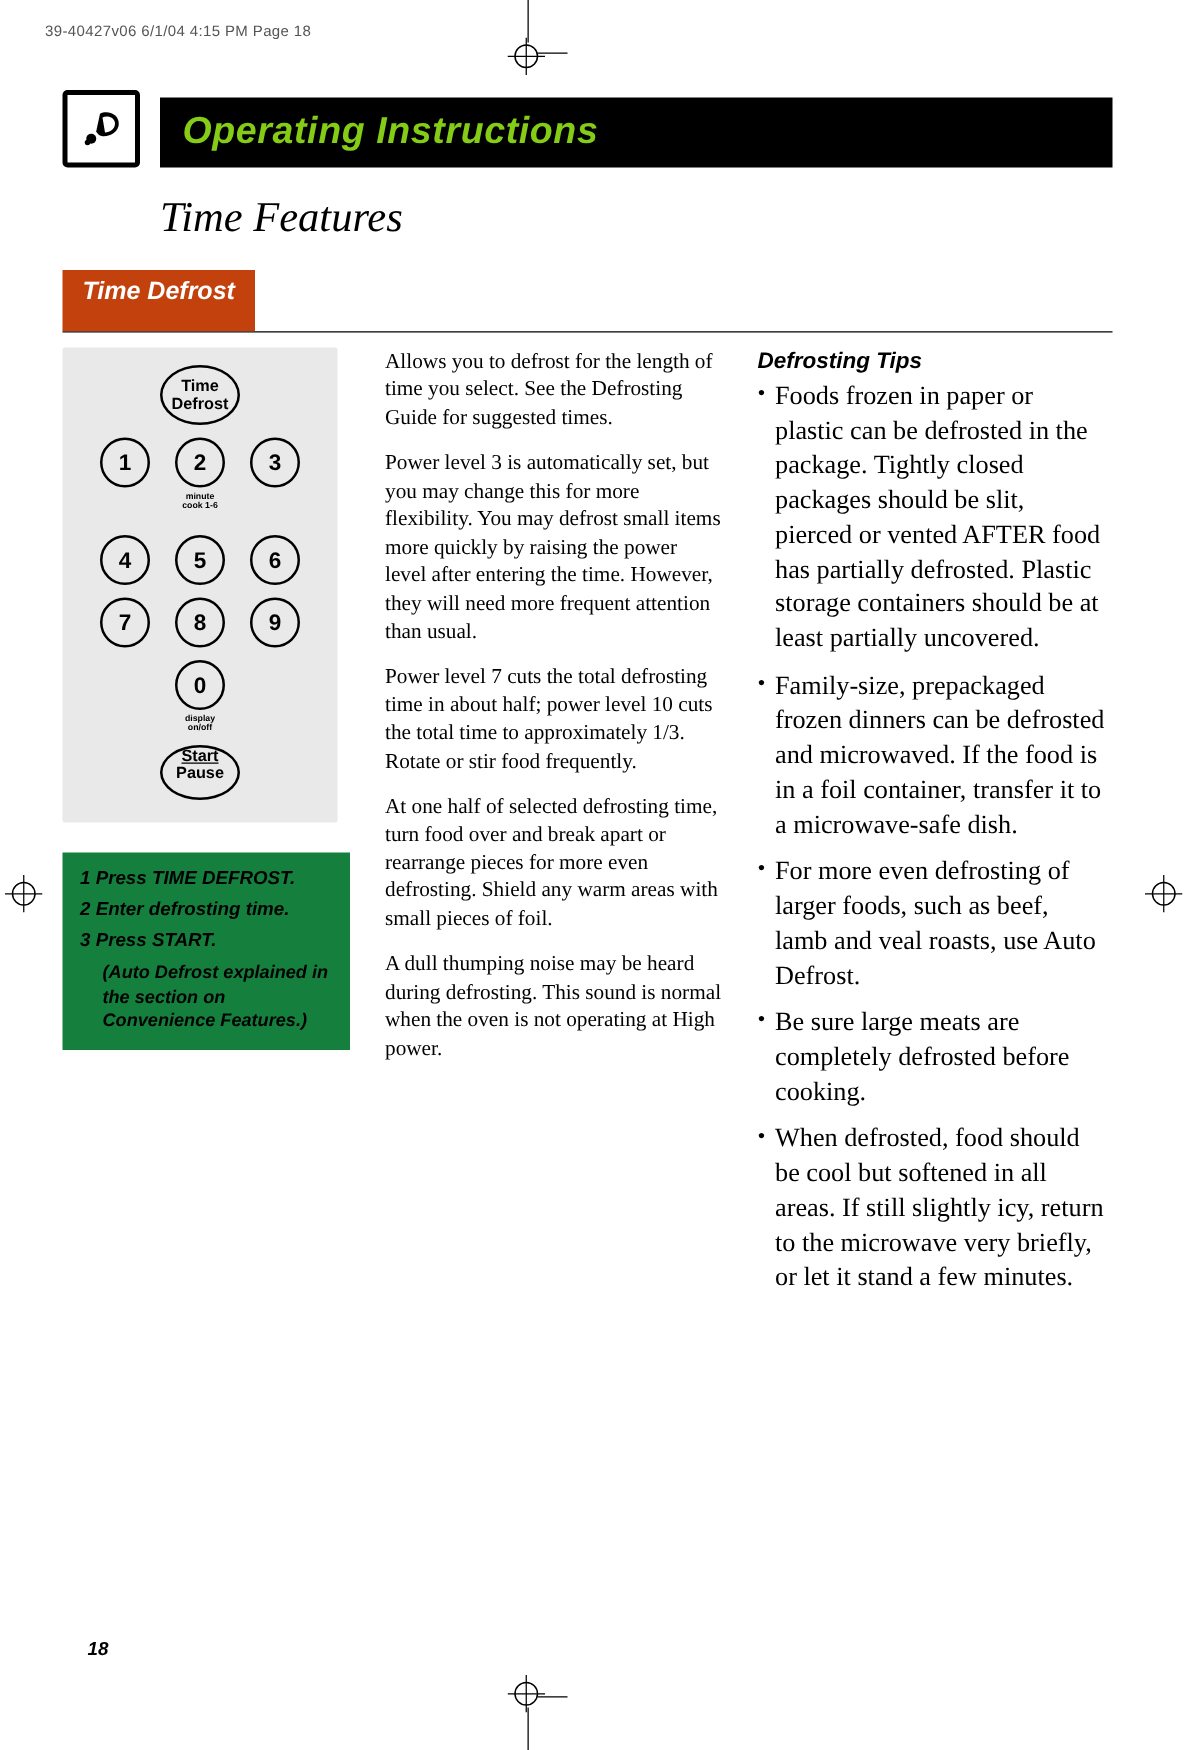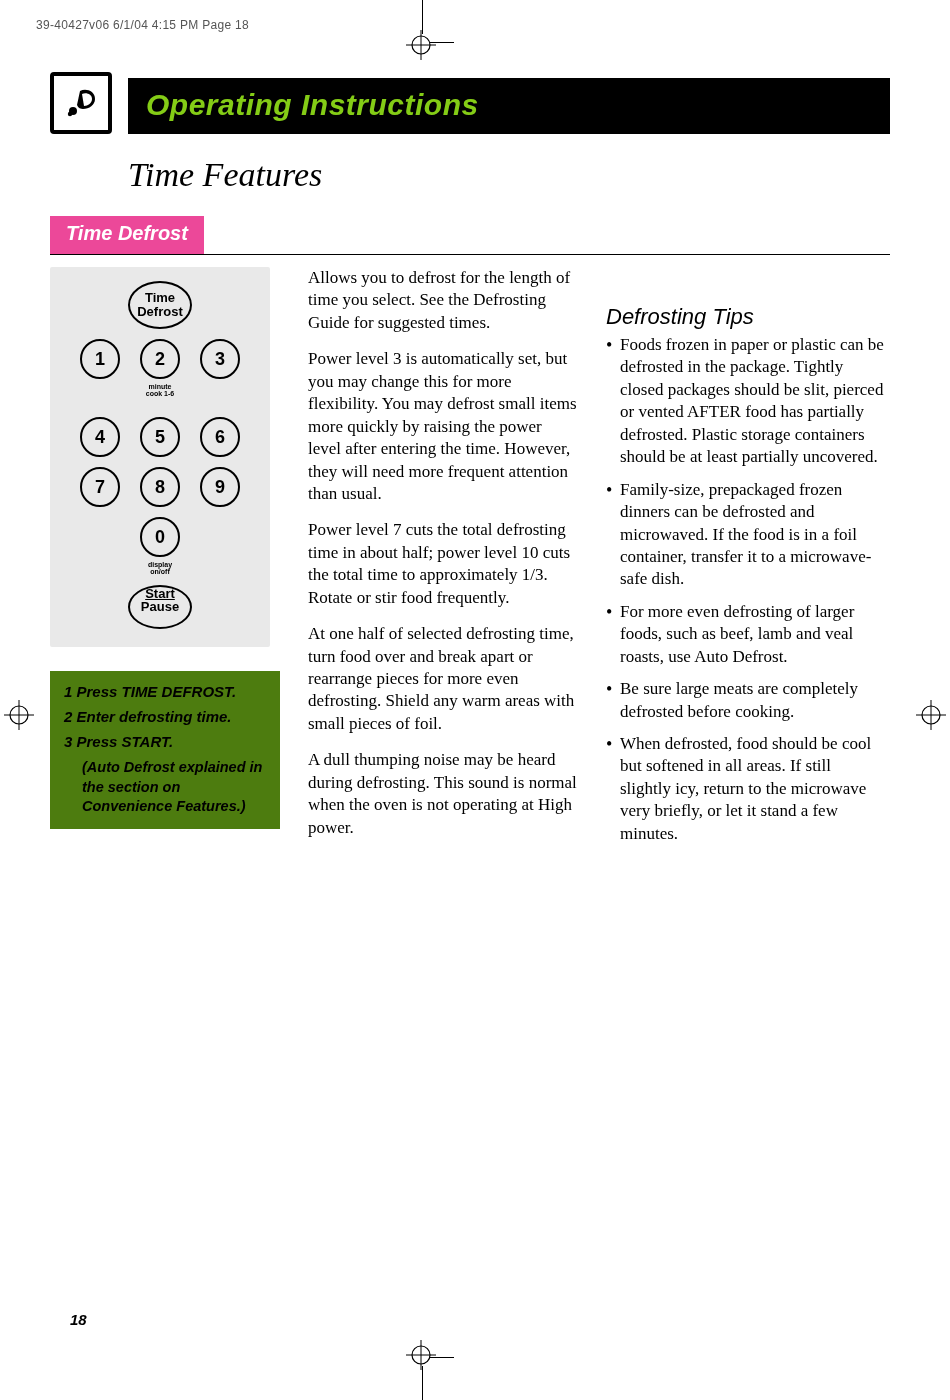--- a/index.html
+++ b/index.html
@@ -26,45 +26,45 @@
   
   .content { position: absolute; top: 72px; left: 50px; width: 840px; }
 
   
   .hdr { display:flex; align-items:flex-end; }
   .hdr-icon { width: 62px; height:62px; border:4px solid #000; border-radius:4px; display:flex; align-items:center; justify-content:center; margin-right: 16px; flex:0 0 62px; }
   .hdr-bar { flex:1; background:#000; color:#84cc16; font-family: Helvetica, Arial, sans-serif; font-weight:700; font-style:italic; font-size:30px; padding: 10px 18px 12px; letter-spacing:.5px; }
 
   .subtitle { font-family: Georgia, serif; font-style: italic; font-size: 34px; margin: 22px 0 22px 78px; font-weight:400; }
 
-  .section-tab { display:inline-block; background:#ec4899; color:#fff; font-family: Helvetica, Arial, sans-serif; font-weight:700; font-style:italic; font-size:20px; padding:6px 16px 9px; margin-left:0; }
+  .section-tab { display:inline-block; background:#c2410c; color:#fff; font-family: Helvetica, Arial, sans-serif; font-weight:700; font-style:italic; font-size:20px; padding:6px 16px 20px; margin-left:0; }
   .section-rule { border:0; border-top:1.5px solid #000; margin-top:0; width:100%; }
 
   .columns { display:flex; gap: 28px; margin-top: 12px; }
   .col-left { width: 230px; flex:0 0 230px; }
   .col-mid  { width: 270px; flex:0 0 270px; }
   .col-right{ width: 278px; flex:0 0 278px; }
 
   
   .keypad { background:#e9e9e9; padding: 14px 16px 18px; width: 220px; border-radius:2px; }
   .kp-ellipse { width:64px; height:48px; border:2px solid #000; border-radius:50%; display:flex; flex-direction:column; align-items:center; justify-content:center; font-family: Helvetica, Arial, sans-serif; font-weight:700; font-size:13px; line-height:1.05; margin:0 auto 10px; }
   .kp-grid { display:grid; grid-template-columns: repeat(3, 40px); gap:10px 20px; justify-content:center; }
   .kp-btn { width:40px; height:40px; border:2px solid #000; border-radius:50%; display:flex; align-items:center; justify-content:center; font-family: Helvetica, Arial, sans-serif; font-weight:700; font-size:18px; position:relative; }
   .kp-cap { grid-column: 2; text-align:center; font-family: Helvetica, Arial, sans-serif; font-weight:700; font-size:7px; margin-top:-6px; }
   .kp-start { width:64px; height:44px; border:2px solid #000; border-radius:50%; display:flex; flex-direction:column; align-items:center; font-family: Helvetica, Arial, sans-serif; font-size:13px; margin: 10px auto 0; }
   .kp-start .s1 { font-weight:700; text-decoration: underline; line-height:1; }
   .kp-start .s2 { font-weight:700; font-size:13px; line-height:1.1; }
 
-  .steps { background:#4d7c0f; padding:12px 14px; margin-top:24px; font-family: Helvetica, Arial, sans-serif; }
+  .steps { background:#15803d; padding:12px 14px; margin-top:24px; font-family: Helvetica, Arial, sans-serif; }
   .steps .step { font-weight:700; font-style: italic; font-size:15px; margin-bottom:8px; }
   .steps .note { font-weight:700; font-style: italic; font-size:14.5px; padding-left:18px; line-height:1.35; }
 
   .body p { font-size:17px; line-height:1.32; margin-bottom:14px; }
-  .tips-hd { font-family: Helvetica, Arial, sans-serif; font-weight:400; font-style:italic; font-size:22px; margin-bottom:4px;margin-top:37px; }
-  .tips { list-style:none; font-size:17px; line-height:1.32; }
+  .tips-hd { font-family: Helvetica, Arial, sans-serif; font-weight:700; font-style:italic; font-size:18px; margin-bottom:4px; }
+  .tips { list-style:none; font-size:21px; line-height:1.32; }
   .tips li { position:relative; padding-left:14px; margin-bottom:10px; }
   .tips li::before { content:"•"; position:absolute; left:0; top:0; font-size:18px; }
 
   .page-num { position:absolute; bottom: 72px; left: 70px; font-family: Helvetica, Arial, sans-serif; font-weight:700; font-style:italic; font-size:15px;margin-top:16px; }
 </style>
 </head>
 <body>
 
 <div class="page">
   <div class="top-marks">

